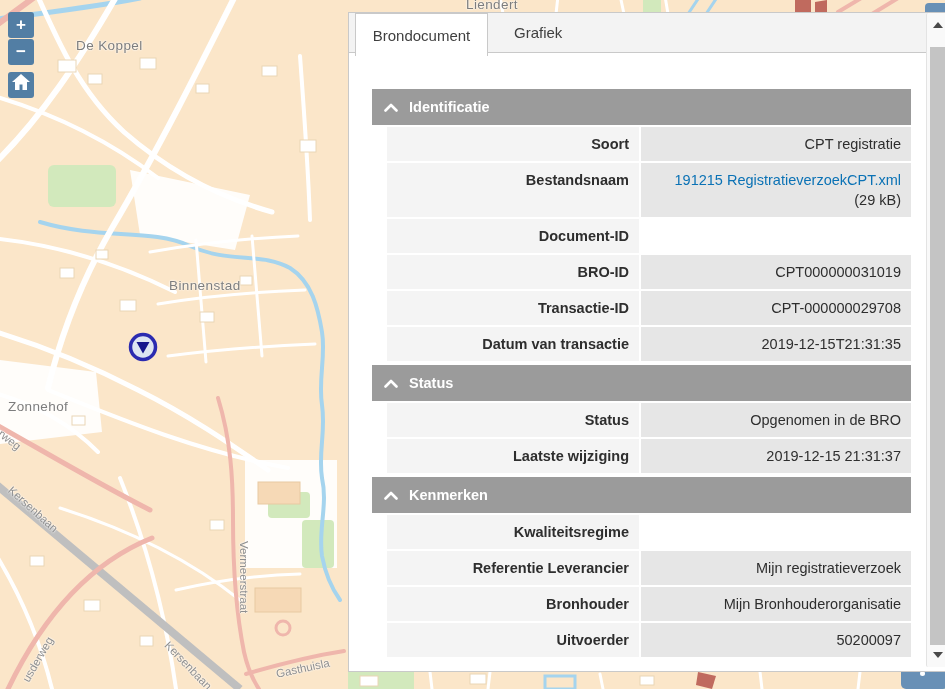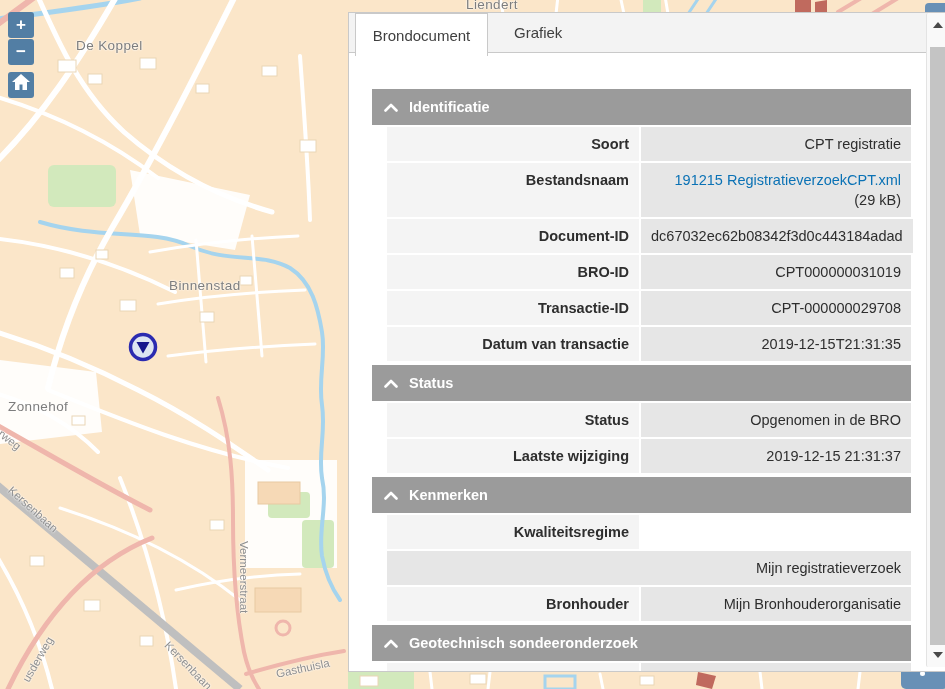--- a/index.html
+++ b/index.html
@@ -218,21 +218,20 @@
         <div class="row">
           <div class="cell label">Soort</div>
           <div class="cell value">CPT registratie</div>
         </div>
         <div class="row">
           <div class="cell label">Bestandsnaam</div>
           <div class="cell value"><a href="#">191215 RegistratieverzoekCPT.xml</a><span> (29 kB)</span></div>
         </div>
         <div class="row">
           <div class="cell label">Document-ID</div>
-          <div class="cell value">dc67032ec62b08342f3d0c443184adad</div>
         </div>
         <div class="row">
           <div class="cell label">BRO-ID</div>
           <div class="cell value">CPT000000031019</div>
         </div>
         <div class="row">
           <div class="cell label">Transactie-ID</div>
           <div class="cell value">CPT-000000029708</div>
         </div>
         <div class="row">
@@ -260,33 +259,26 @@
             <svg width="14" height="9" viewBox="0 0 14 9">
               <path d="M1.5 7.5 L7 2 L12.5 7.5" fill="none" stroke="#fff" stroke-width="2.6" stroke-linecap="round" stroke-linejoin="round"></path>
             </svg>
           </span>
           <span class="sec-title">Kenmerken</span>
         </div>
         <div class="row">
           <div class="cell label">Kwaliteitsregime</div>
         </div>
         <div class="row">
+          <div class="cell label">Referentie Leverancier</div>
           <div class="cell value">Mijn registratieverzoek</div>
         </div>
         <div class="row">
           <div class="cell label">Bronhouder</div>
           <div class="cell value">Mijn Bronhouderorganisatie</div>
-        </div>
-        <div class="section-header">
-          <span class="chev">
-            <svg width="14" height="9" viewBox="0 0 14 9">
-              <path d="M1.5 7.5 L7 2 L12.5 7.5" fill="none" stroke="#fff" stroke-width="2.6" stroke-linecap="round" stroke-linejoin="round"></path>
-            </svg>
-          </span>
-          <span class="sec-title">Geotechnisch sondeeronderzoek</span>
         </div>
         <div class="row">
           <div class="cell label">Uitvoerder</div>
           <div class="cell value">50200097</div>
         </div>
       </div>
 
     <div id="vscroll">
       <div class="sb-arrow up"></div>
       <div id="sb-thumb"></div>

